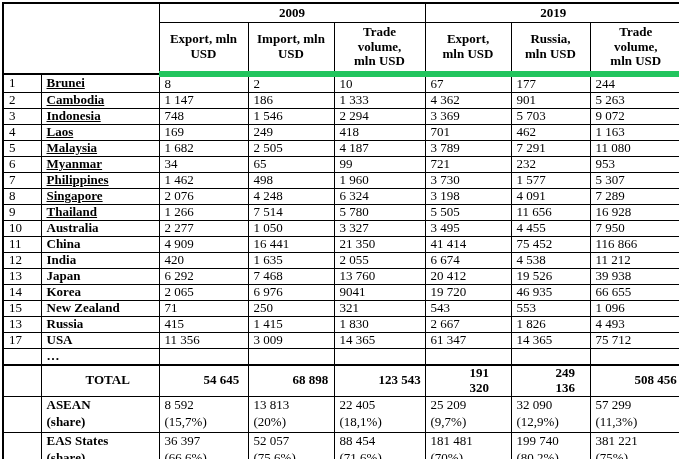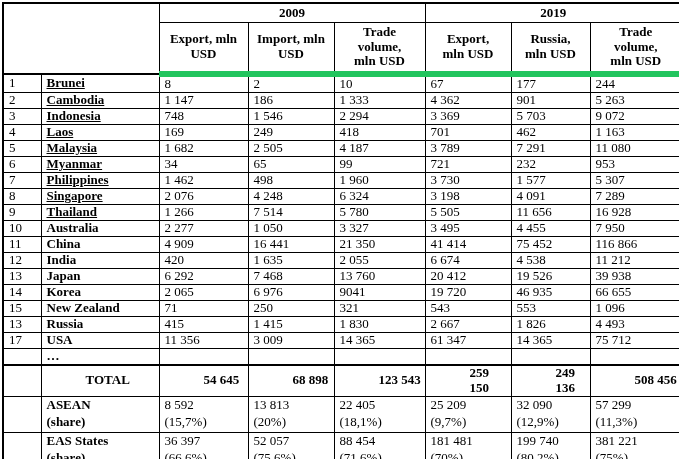--- a/index.html
+++ b/index.html
@@ -268,21 +268,21 @@
         <td class="val"></td>
         <td class="val"></td>
         <td class="val"></td>
       </tr>
       <tr class="total-row">
         <td class="num"></td>
         <td class="country">TOTAL</td>
         <td class="val">54 645</td>
         <td class="val">68 898</td>
         <td class="val">123 543</td>
-        <td class="val">259 150</td>
+        <td class="val">191 320</td>
         <td class="val">249 136</td>
         <td class="val">508 456</td>
       </tr>
       <tr class="share-row">
         <td class="num"></td>
         <td class="country">ASEAN
 (share)</td>
         <td class="val">8 592
 (15,7%)</td>
         <td class="val">13 813

